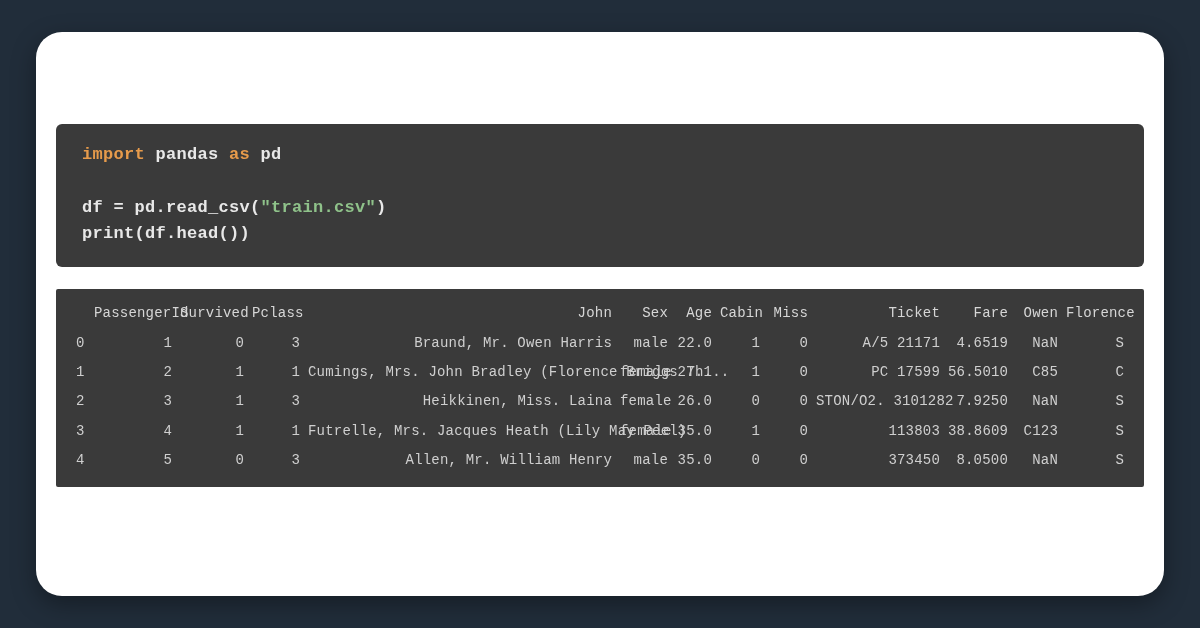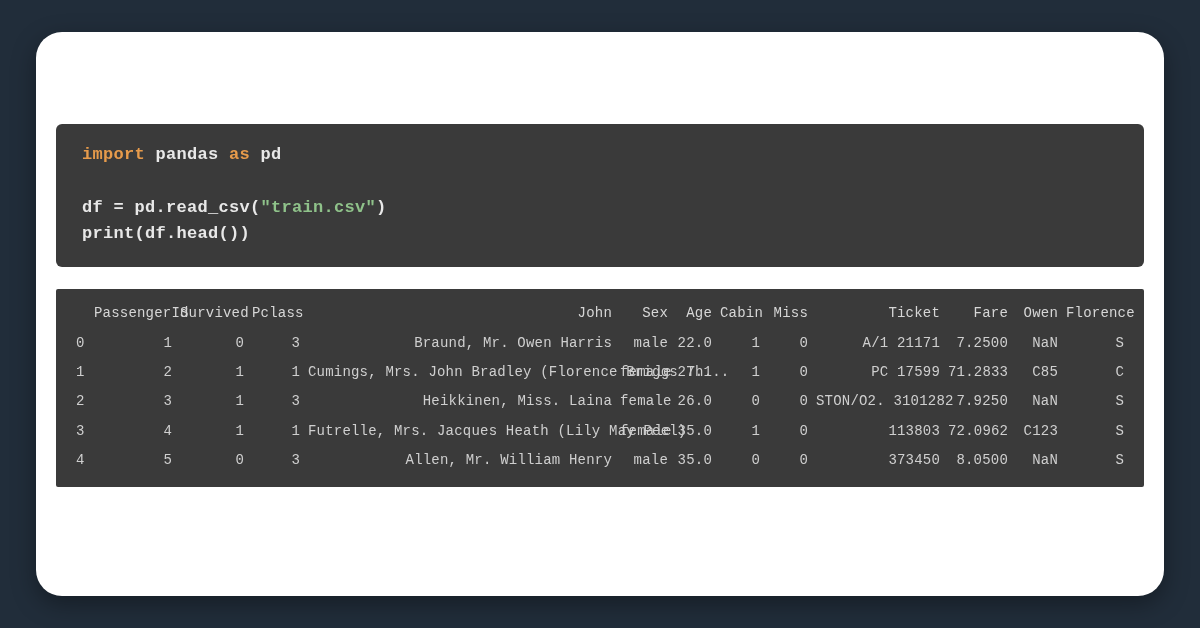--- a/index.html
+++ b/index.html
@@ -130,37 +130,37 @@
       <tr>
             <td class="txt-l">0</td>
             <td class="txt-r">1</td>
             <td class="txt-r">0</td>
             <td class="txt-r">3</td>
             <td class="txt-r">Braund, Mr. Owen Harris</td>
             <td class="txt-r">male</td>
             <td class="txt-r">22.0</td>
             <td class="txt-r">1</td>
             <td class="txt-r">0</td>
-            <td class="txt-r">A/1 21171</td>
-            <td class="txt-r">7.2500</td>
+            <td class="txt-r">A/5 21171</td>
+            <td class="txt-r">4.6519</td>
             <td class="txt-r">NaN</td>
             <td class="txt-r">S</td>
           </tr>
           <tr>
             <td class="txt-l">1</td>
             <td class="txt-r">2</td>
             <td class="txt-r">1</td>
             <td class="txt-r">1</td>
             <td class="txt-r">Cumings, Mrs. John Bradley (Florence Briggs Th...</td>
             <td class="txt-r">female</td>
             <td class="txt-r">27.1</td>
             <td class="txt-r">1</td>
             <td class="txt-r">0</td>
             <td class="txt-r">PC 17599</td>
-            <td class="txt-r">71.2833</td>
+            <td class="txt-r">56.5010</td>
             <td class="txt-r">C85</td>
             <td class="txt-r">C</td>
           </tr>
           <tr>
             <td class="txt-l">2</td>
             <td class="txt-r">3</td>
             <td class="txt-r">1</td>
             <td class="txt-r">3</td>
             <td class="txt-r">Heikkinen, Miss. Laina</td>
             <td class="txt-r">female</td>
@@ -176,21 +176,21 @@
             <td class="txt-l">3</td>
             <td class="txt-r">4</td>
             <td class="txt-r">1</td>
             <td class="txt-r">1</td>
             <td class="txt-r">Futrelle, Mrs. Jacques Heath (Lily May Peel)</td>
             <td class="txt-r">female</td>
             <td class="txt-r">35.0</td>
             <td class="txt-r">1</td>
             <td class="txt-r">0</td>
             <td class="txt-r">113803</td>
-            <td class="txt-r">72.0962</td>
+            <td class="txt-r">38.8609</td>
             <td class="txt-r">C123</td>
             <td class="txt-r">S</td>
           </tr>
           <tr>
             <td class="txt-l">4</td>
             <td class="txt-r">5</td>
             <td class="txt-r">0</td>
             <td class="txt-r">3</td>
             <td class="txt-r">Allen, Mr. William Henry</td>
             <td class="txt-r">male</td>

